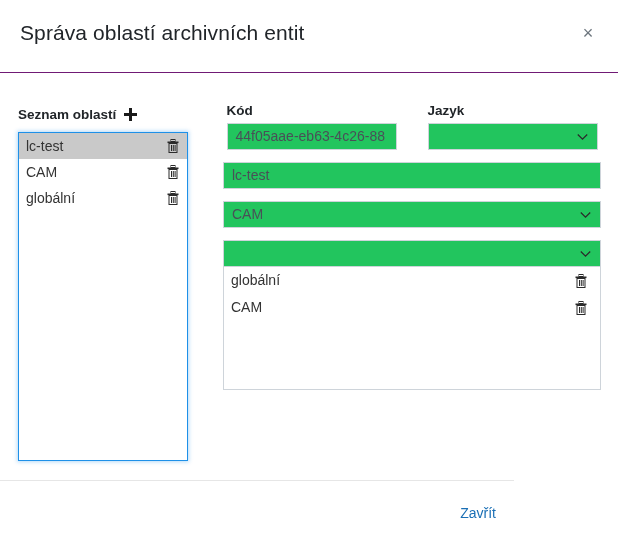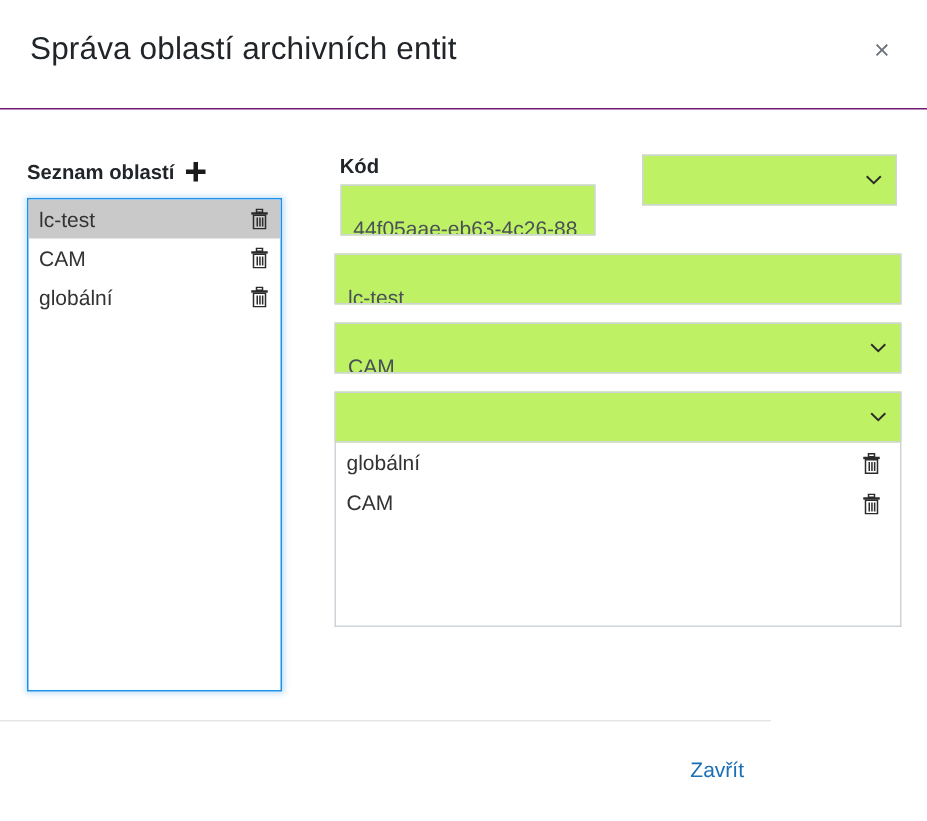--- a/index.html
+++ b/index.html
@@ -154,24 +154,24 @@
     line-height: 16px;
   }
   .field-row {
     display: flex;
     gap: 31px;
   }
   .fld-input, .fld-select {
     box-sizing: border-box;
     height: 27px;
     border: 1px solid #ced4da;
-    background: #bef264;
+    background: #22c55e;
     font-size: 14px;
     color: #495057;
-    padding: 16px 8px;
+    padding: 0 8px;
     line-height: 25px;
     white-space: nowrap;
     overflow: hidden;
     border-radius: 0;
     font-family: "Liberation Sans", sans-serif;
     display: block;
   }
   .fld-select {
     position: relative;
     padding-right: 26px;
@@ -302,20 +302,21 @@
     </div>
 
     <div class="right-col">
 
       <div class="field-row mt-k">
         <div>
           <div class="field-label">Kód</div>
           <div class="fld-input w-code">44f05aae-eb63-4c26-88</div>
         </div>
         <div>
+          <div class="field-label">Jazyk</div>
           <div class="fld-select w-lang">
             <span></span>
             <span class="chevron">
               <svg viewBox="0 0 11 7" width="11" height="7" aria-hidden="true">
                 <path d="M0.8 1 L5.5 5.6 L10.2 1" fill="none" stroke="#2b2b2b" stroke-width="1.3"></path>
               </svg>
             </span>
           </div>
         </div>
       </div>

